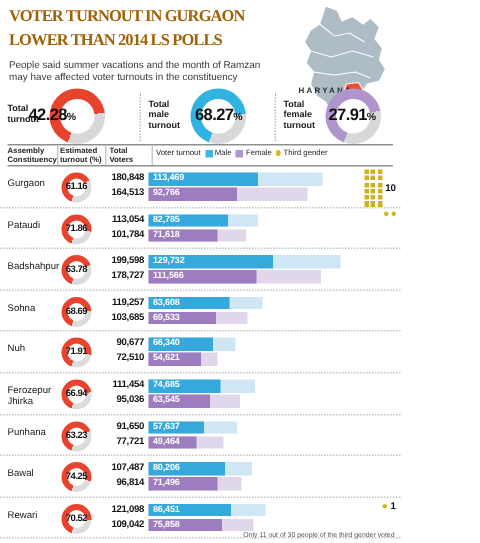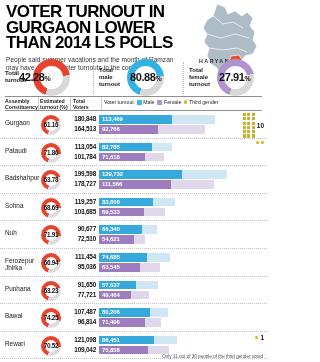--- a/index.html
+++ b/index.html
@@ -10,26 +10,27 @@
     color:#1a1a1a;
     position:relative;
     overflow:hidden;
   }
   .page { position:relative; width:267px; height:362px; }
 
   
   .header { position:relative; padding:4px 6px 0 6px; }
   .headline {
     font-weight:bold;
-    font-size:17px;
+    font-size:11px;
     line-height:15.5px;
     letter-spacing:-0.6px;
-    color:#000000;
+    color:#a16207;
     width:196px;
     text-transform:uppercase;
+    font-family:Liberation Serif, serif;
   }
   .standfirst {
     margin-top:5px;
     font-size:6.6px;
     line-height:8.2px;
     color:#3a3a3a;
     width:180px;
   }
 
   
@@ -268,21 +269,21 @@
       </div>
       <div class="donut-pct"><span>42.28</span><span class="sm">%</span></div>
     </div>
 
     <div class="donut-cell c2">
       <span class="divider" style="left:0;"></span>
       <div class="donut-label">Total male turnout</div>
       <div class="donut" id="donut1" style="background: conic-gradient(from 200deg, rgb(49, 179, 226) 0deg, rgb(49, 179, 226) 245.772deg, rgb(216, 216, 216) 245.772deg, rgb(216, 216, 216) 360deg);">
         <div class="hole"></div>
       </div>
-      <div class="donut-pct" style="left:37px;"><span>80.88</span><span class="sm">%</span></div>
+      <div class="donut-pct" style="left:37px;"><span>68.27</span><span class="sm">%</span></div>
     </div>
 
     <div class="donut-cell c3">
       <span class="divider" style="left:0;"></span>
       <div class="donut-label">Total female turnout</div>
       <div class="donut" id="donut2" style="background: conic-gradient(from 200deg, rgb(176, 148, 205) 0deg, rgb(176, 148, 205) 238.428deg, rgb(216, 216, 216) 238.428deg, rgb(216, 216, 216) 360deg);">
         <div class="hole"></div>
       </div>
       <div class="donut-pct" style="left:36px;"><span>27.91</span><span class="sm">%</span></div>
     </div>

